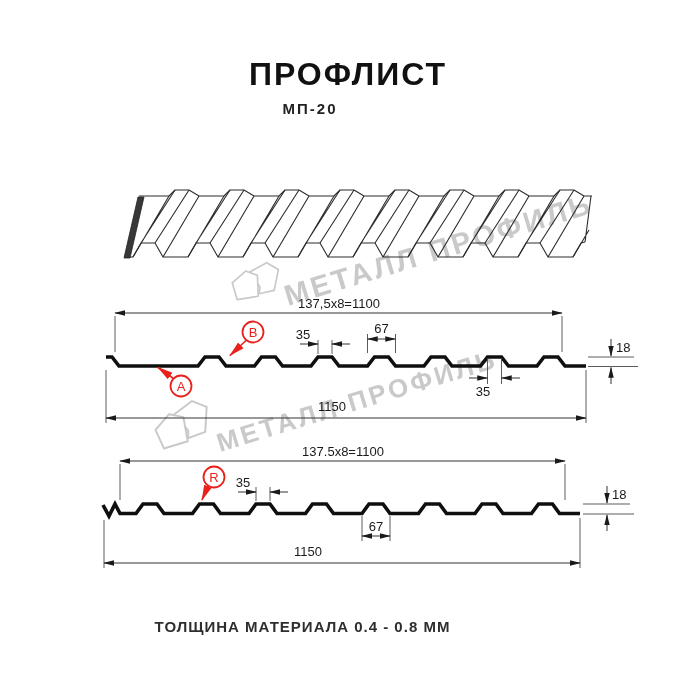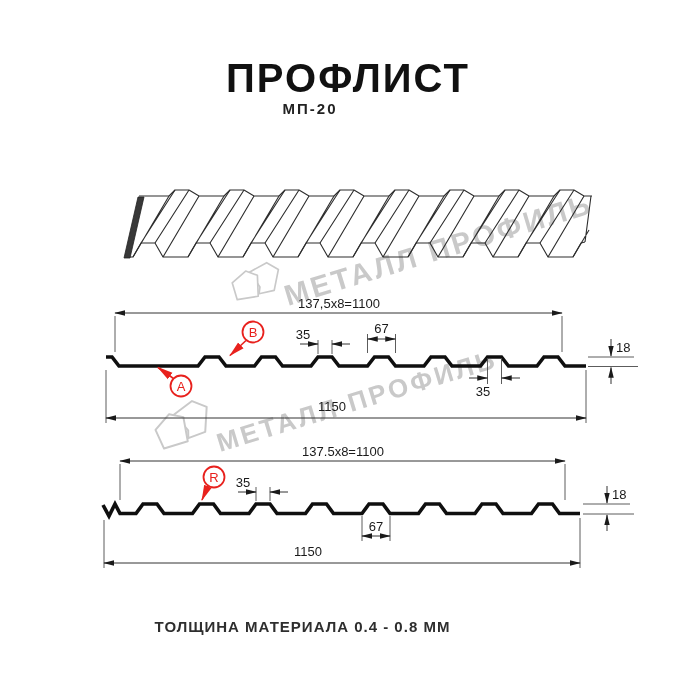--- a/index.html
+++ b/index.html
@@ -1,19 +1,19 @@
 <!DOCTYPE html>
 <html><head>
 <meta charset="utf-8">
 <style>
   html,body{margin:0;padding:0;background:#fff;}
   .page{position:relative;width:700px;height:700px;background:#ffffff;overflow:hidden;
         font-family:"Liberation Sans","DejaVu Sans",sans-serif;}
   .abs{position:absolute;}
-  .title{left:0;top:56px;width:696px;text-align:center;font-size:40px;font-weight:700;
+  .title{left:0;top:56px;width:696px;text-align:center;font-size:32px;font-weight:700;
          letter-spacing:2px;color:#111;}
   .subtitle{left:0;top:100px;width:620px;text-align:center;font-size:15px;font-weight:700;
             letter-spacing:2px;color:#222;}
   .footer{left:0;top:618px;width:605px;text-align:center;font-size:15px;font-weight:700;
           letter-spacing:1px;color:#2e2e2e;}
   svg.draw{position:absolute;left:0;top:0;}
   .dimline{stroke:#333;stroke-width:1;fill:none;}
   .extline{stroke:#4a4a4a;stroke-width:0.9;fill:none;}
   .dimtxt{font-size:13px;fill:#1a1a1a;}
   .profile{stroke:#0f0f0f;stroke-width:3.6;fill:none;stroke-linejoin:miter;}

